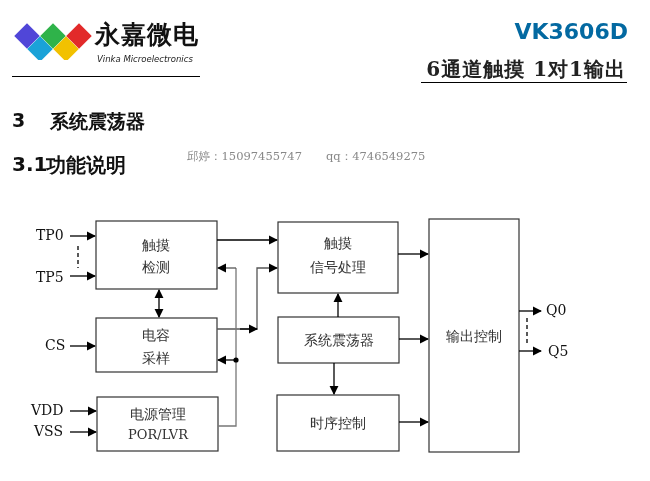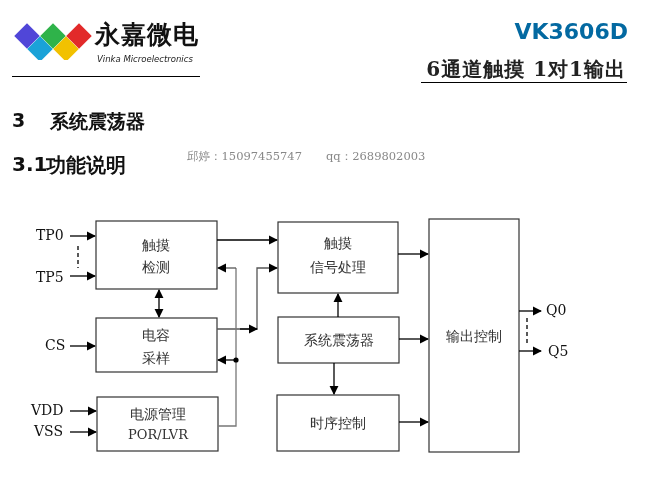--- a/index.html
+++ b/index.html
@@ -34,21 +34,21 @@
 
 <div class="abs model" style="right:22px;top:19px;">VK3606D</div>
 <div class="abs subtitle" style="right:24px;top:56px;">6通道触摸 1对1输出</div>
 <div class="hline" style="left:421px;top:82px;width:206px;"></div>
 
 <div class="abs h1" style="left:12px;top:109px;">3</div>
 <div class="abs h1" style="left:50px;top:109px;">系统震荡器</div>
 <div class="abs h2" style="left:12px;top:152px;">3.1</div>
 <div class="abs h2" style="left:46px;top:152px;">功能说明</div>
 <div class="abs contact" style="left:187px;top:149px;">邱婷：15097455747</div>
-<div class="abs contact" style="left:326px;top:149px;">qq：2689802003</div>
+<div class="abs contact" style="left:326px;top:149px;">qq：4746549275</div>
 
 <svg class="abs" style="left:0;top:0;" width="650" height="481">
   <defs>
     <marker id="arr" viewBox="0 0 10 10" refX="9" refY="5" markerWidth="7" markerHeight="7" orient="auto-start-reverse">
       <path d="M0,0 L10,5 L0,10 z" fill="#000"></path>
     </marker>
   </defs>
 
   <rect x="96" y="221" width="121" height="68" fill="#fff" stroke="#333" stroke-width="1.2"></rect>
   <rect x="96" y="318" width="121" height="54" fill="#fff" stroke="#333" stroke-width="1.2"></rect>

